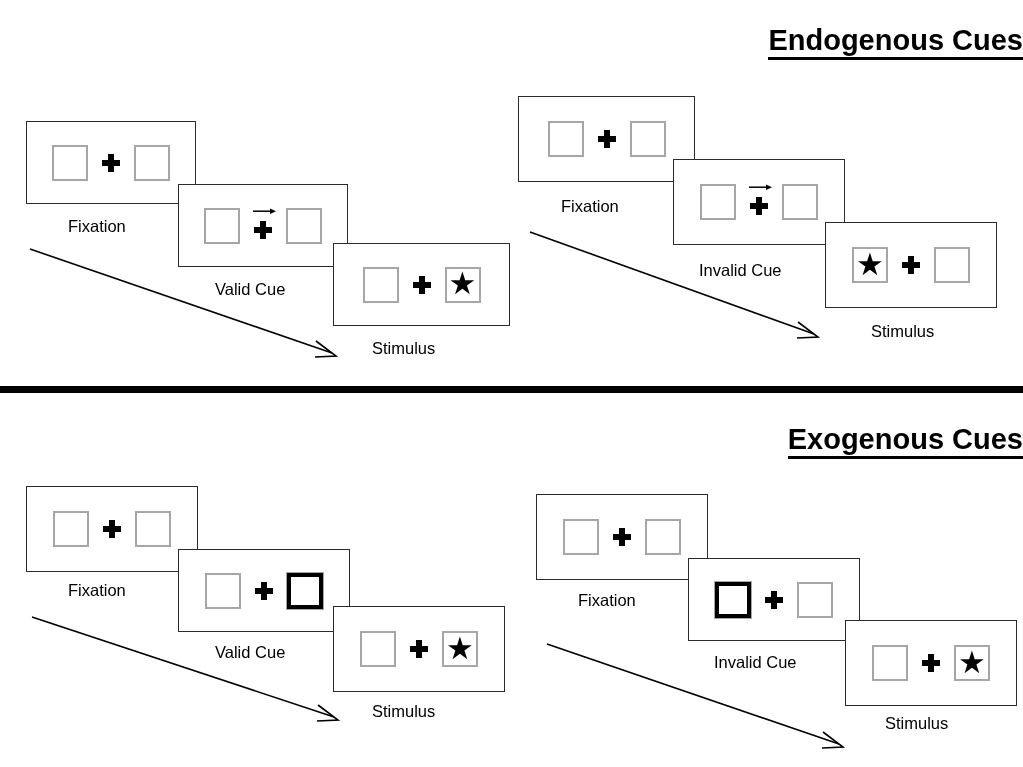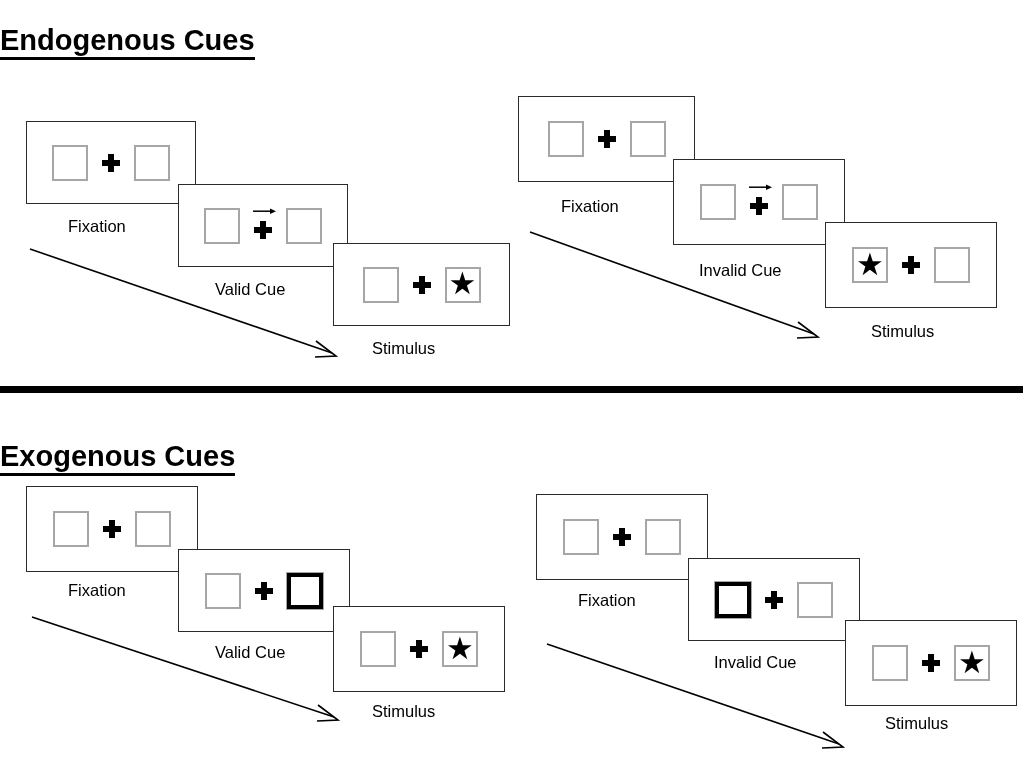--- a/index.html
+++ b/index.html
@@ -17,21 +17,21 @@
     width: 1023px;
     height: 767px;
     background: #ffffff;
     overflow: hidden;
   }
 
   
   .section-title {
     position: absolute;
     width: 100%;
-    text-align: left;
+    text-align: right;
     font-size: 29px;
     font-weight: bold;
     letter-spacing: 0px;
     color: #000;
   }
   .section-title span {
     border-bottom: 3px solid #000;
     padding-bottom: 1px;
   }
 
@@ -230,21 +230,21 @@
   </div>
   <div class="stage-label" style="left:871px; top:322px; z-index:6;">Stimulus</div>
 
   <svg class="time-arrow" style="left:528px; top:228px; width:300px; height:118px;" viewBox="0 0 300 118">
     <line x1="2" y1="4" x2="286" y2="106" stroke="#000" stroke-width="1.6"></line>
     <polyline points="270,94 290,109 269,110" fill="none" stroke="#000" stroke-width="1.6"></polyline>
   </svg>
 
   <div class="divider" style="top:386px;"></div>
 
-  <div class="section-title" style="top:440px;">
+  <div class="section-title" style="top:423px;">
     <span>Exogenous Cues</span>
   </div>
 
   <div class="frame" style="left:26px; top:486px; width:172px; height:86px; z-index:3;">
     <div class="frame-inner">
       <div class="pbox"></div>
       <div class="fixwrap">
         <div class="cross"></div>
       </div>
       <div class="pbox"></div>

